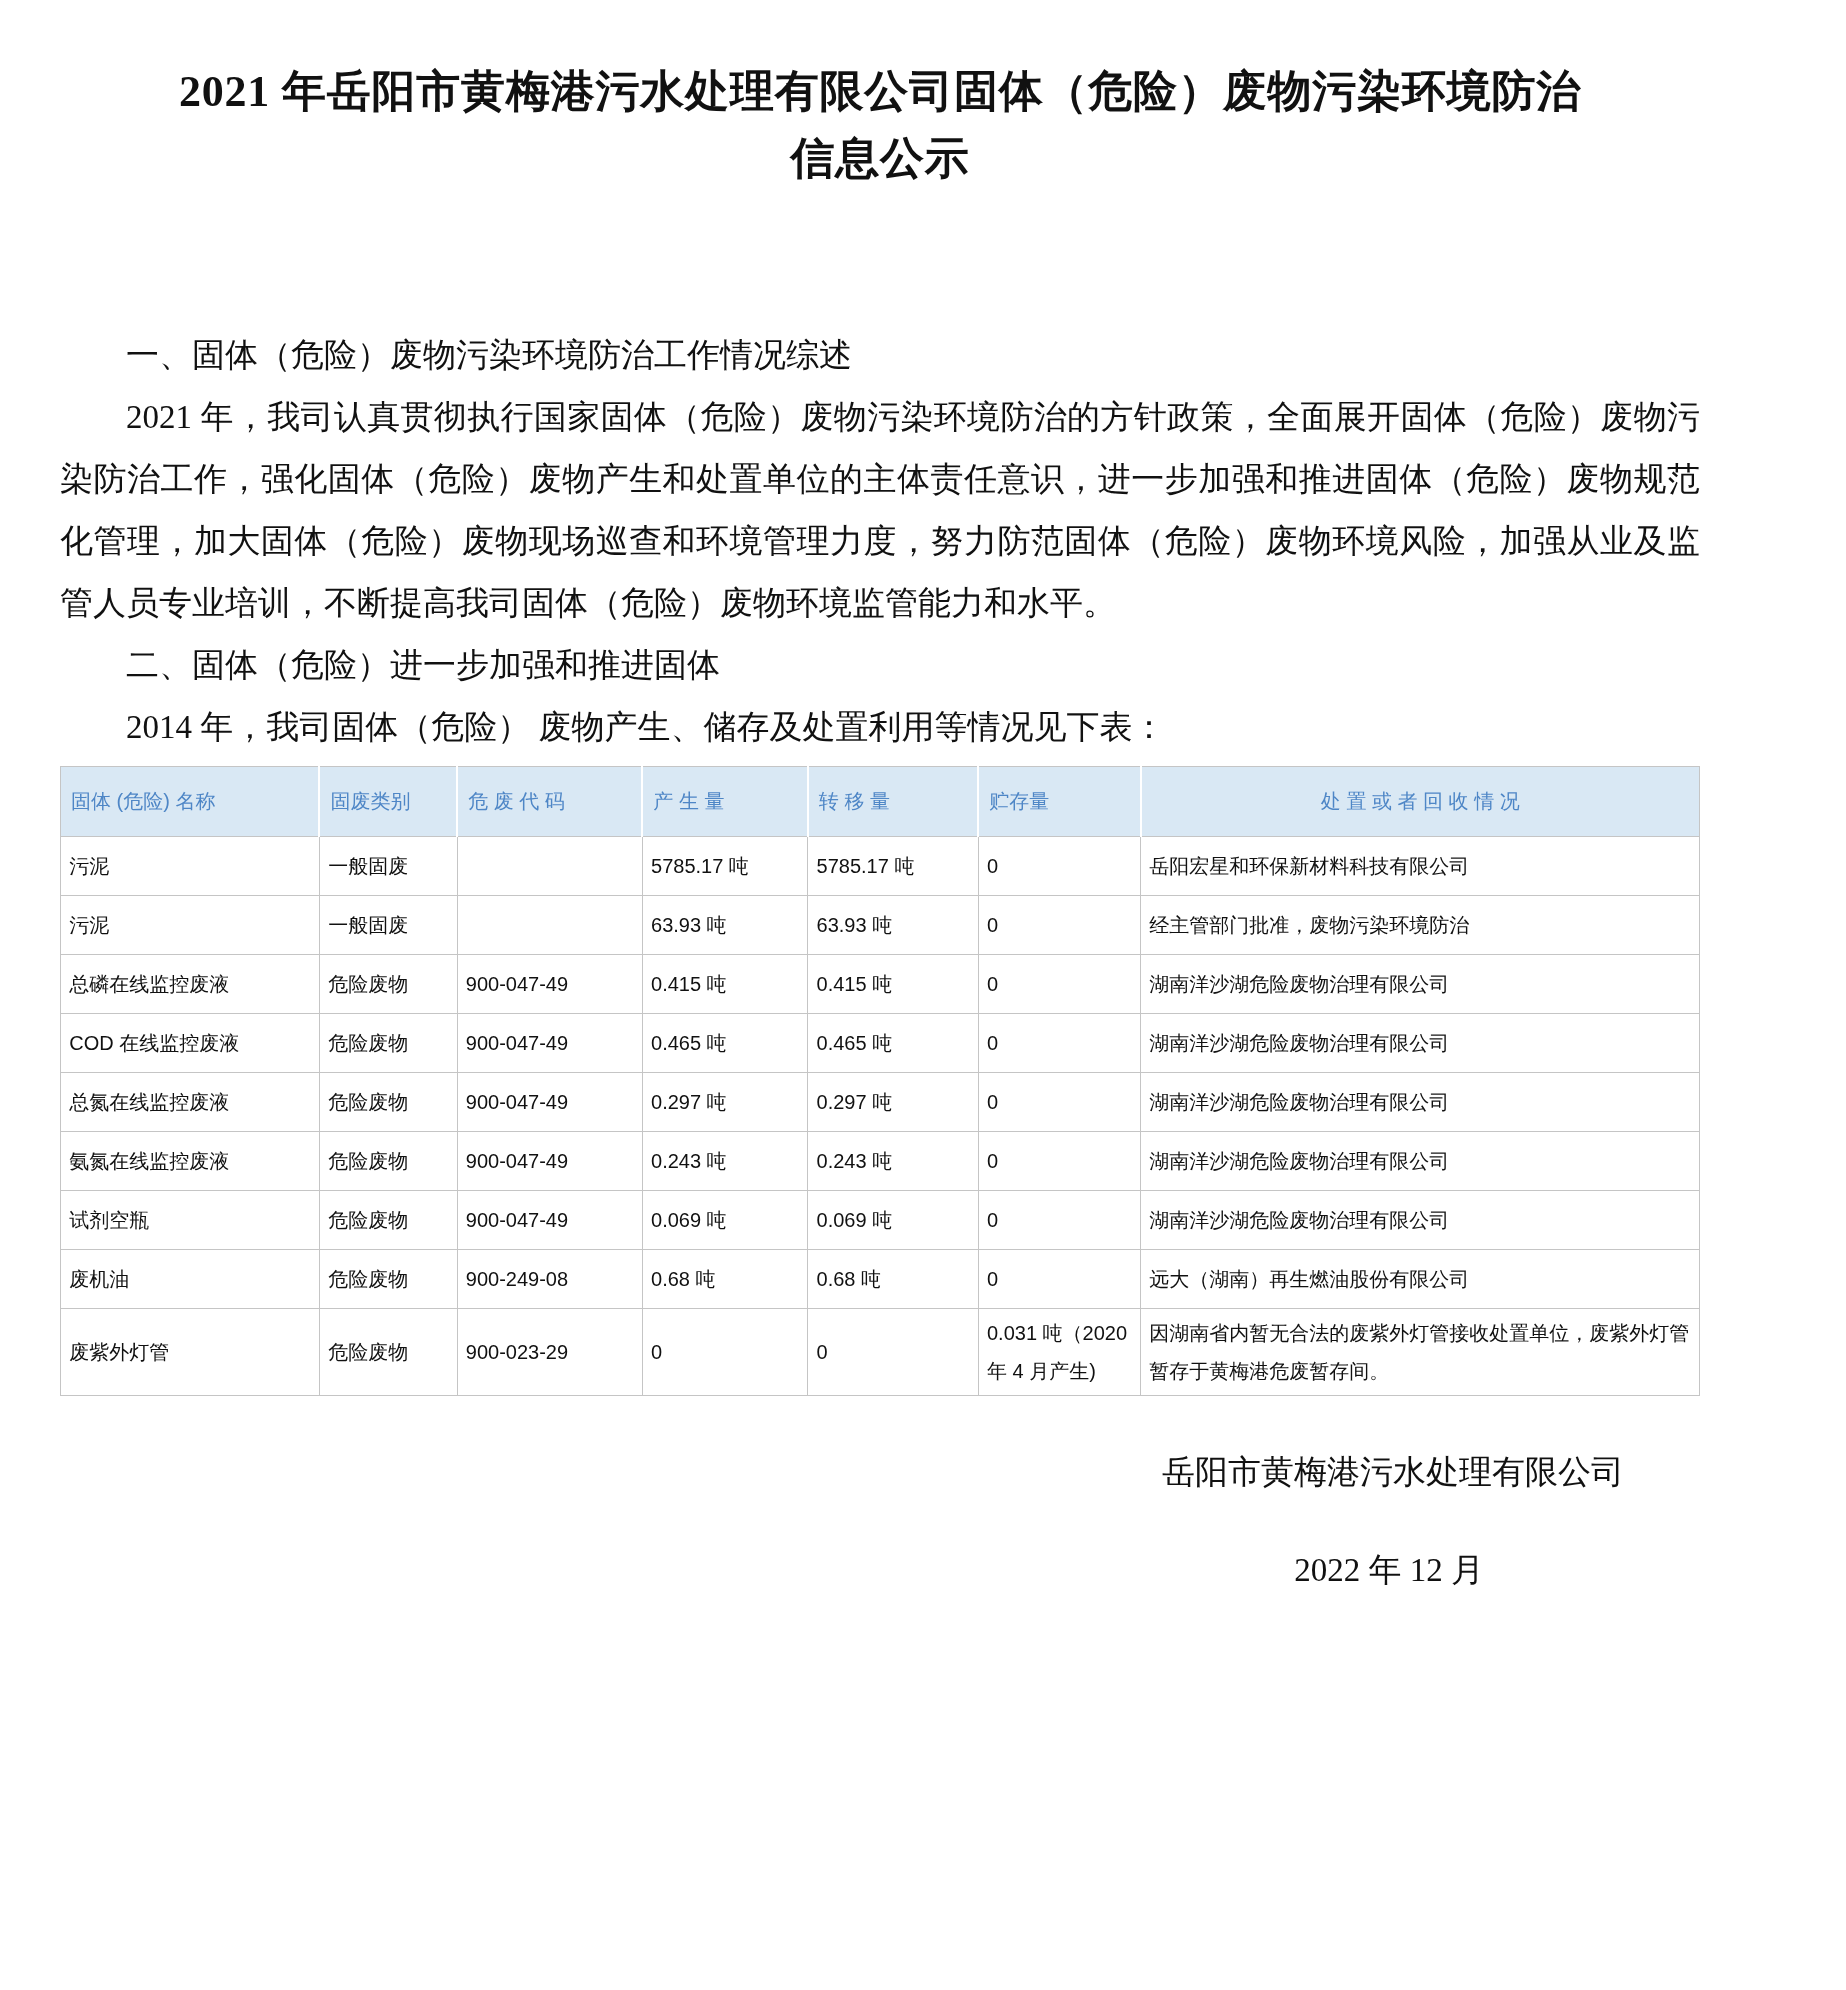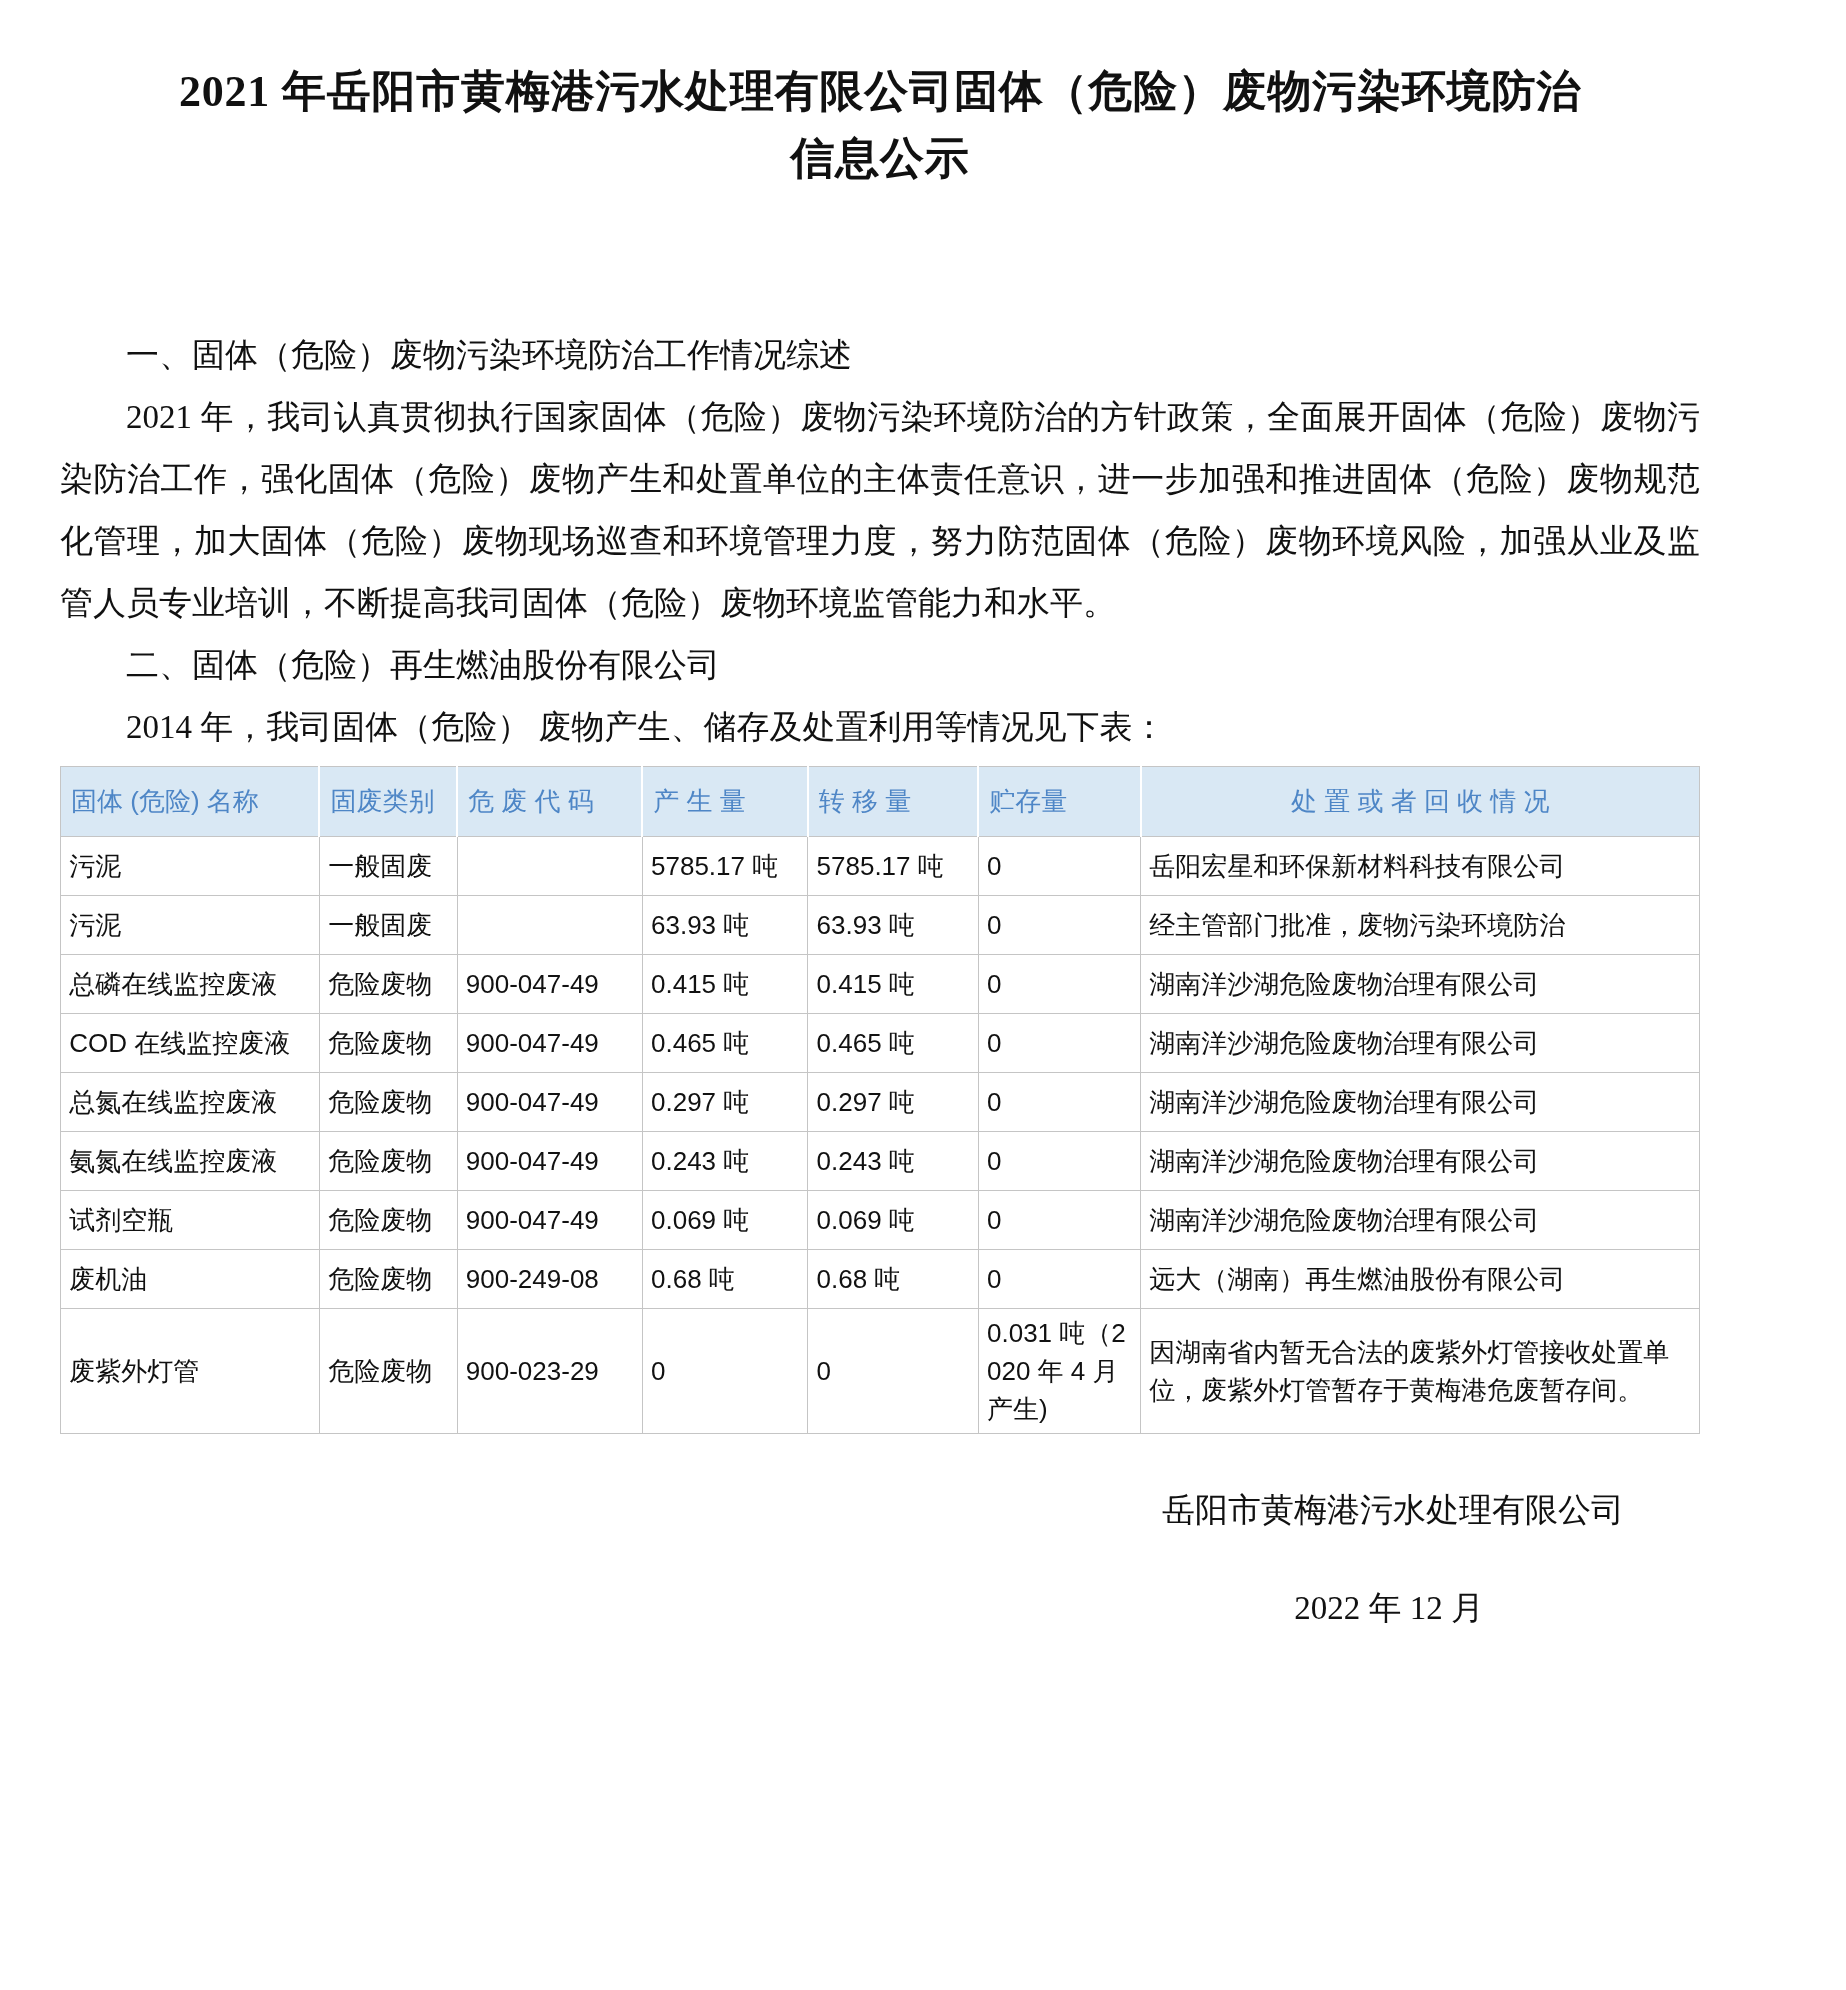--- a/index.html
+++ b/index.html
@@ -35,21 +35,21 @@
     line-height:62px;
     text-align:justify;
     text-indent:66px;
     margin:0;
   }
   .waste-table{
     width:100%;
     border-collapse:collapse;
     margin-top:8.2px;
     font-family:"Liberation Sans","DejaVu Sans",sans-serif;
-    font-size:26px;
+    font-size:20px;
     table-layout:fixed;
   }
   .waste-table th{
     background:var(--header-bg);
     color:var(--header-text);
     font-weight:400;
     text-align:left;
     padding:18px 10px;
     line-height:33px;
     border-bottom:1.6px solid var(--border);
@@ -82,21 +82,21 @@
 
 <div class="doc">
 
   <h1 class="title">
     <div>2021 年岳阳市黄梅港污水处理有限公司固体（危险）废物污染环境防治</div>
     <div>信息公示</div>
   </h1>
 
   <p class="para">一、固体（危险）废物污染环境防治工作情况综述</p>
   <p class="para">2021 年，我司认真贯彻执行国家固体（危险）废物污染环境防治的方针政策，全面展开固体（危险）废物污染防治工作，强化固体（危险）废物产生和处置单位的主体责任意识，进一步加强和推进固体（危险）废物规范化管理，加大固体（危险）废物现场巡查和环境管理力度，努力防范固体（危险）废物环境风险，加强从业及监管人员专业培训，不断提高我司固体（危险）废物环境监管能力和水平。</p>
-  <p class="para">二、固体（危险）再生燃油股份有限公司</p>
+  <p class="para">二、固体（危险）进一步加强和推进固体</p>
   <p class="para">2014 年，我司固体（危险） 废物产生、储存及处置利用等情况见下表：</p>
 
   <table class="waste-table">
     <colgroup>
       <col style="width:15.8%">
       <col style="width:8.4%">
       <col style="width:11.3%">
       <col style="width:10.1%">
       <col style="width:10.4%">
       <col style="width:9.9%">

